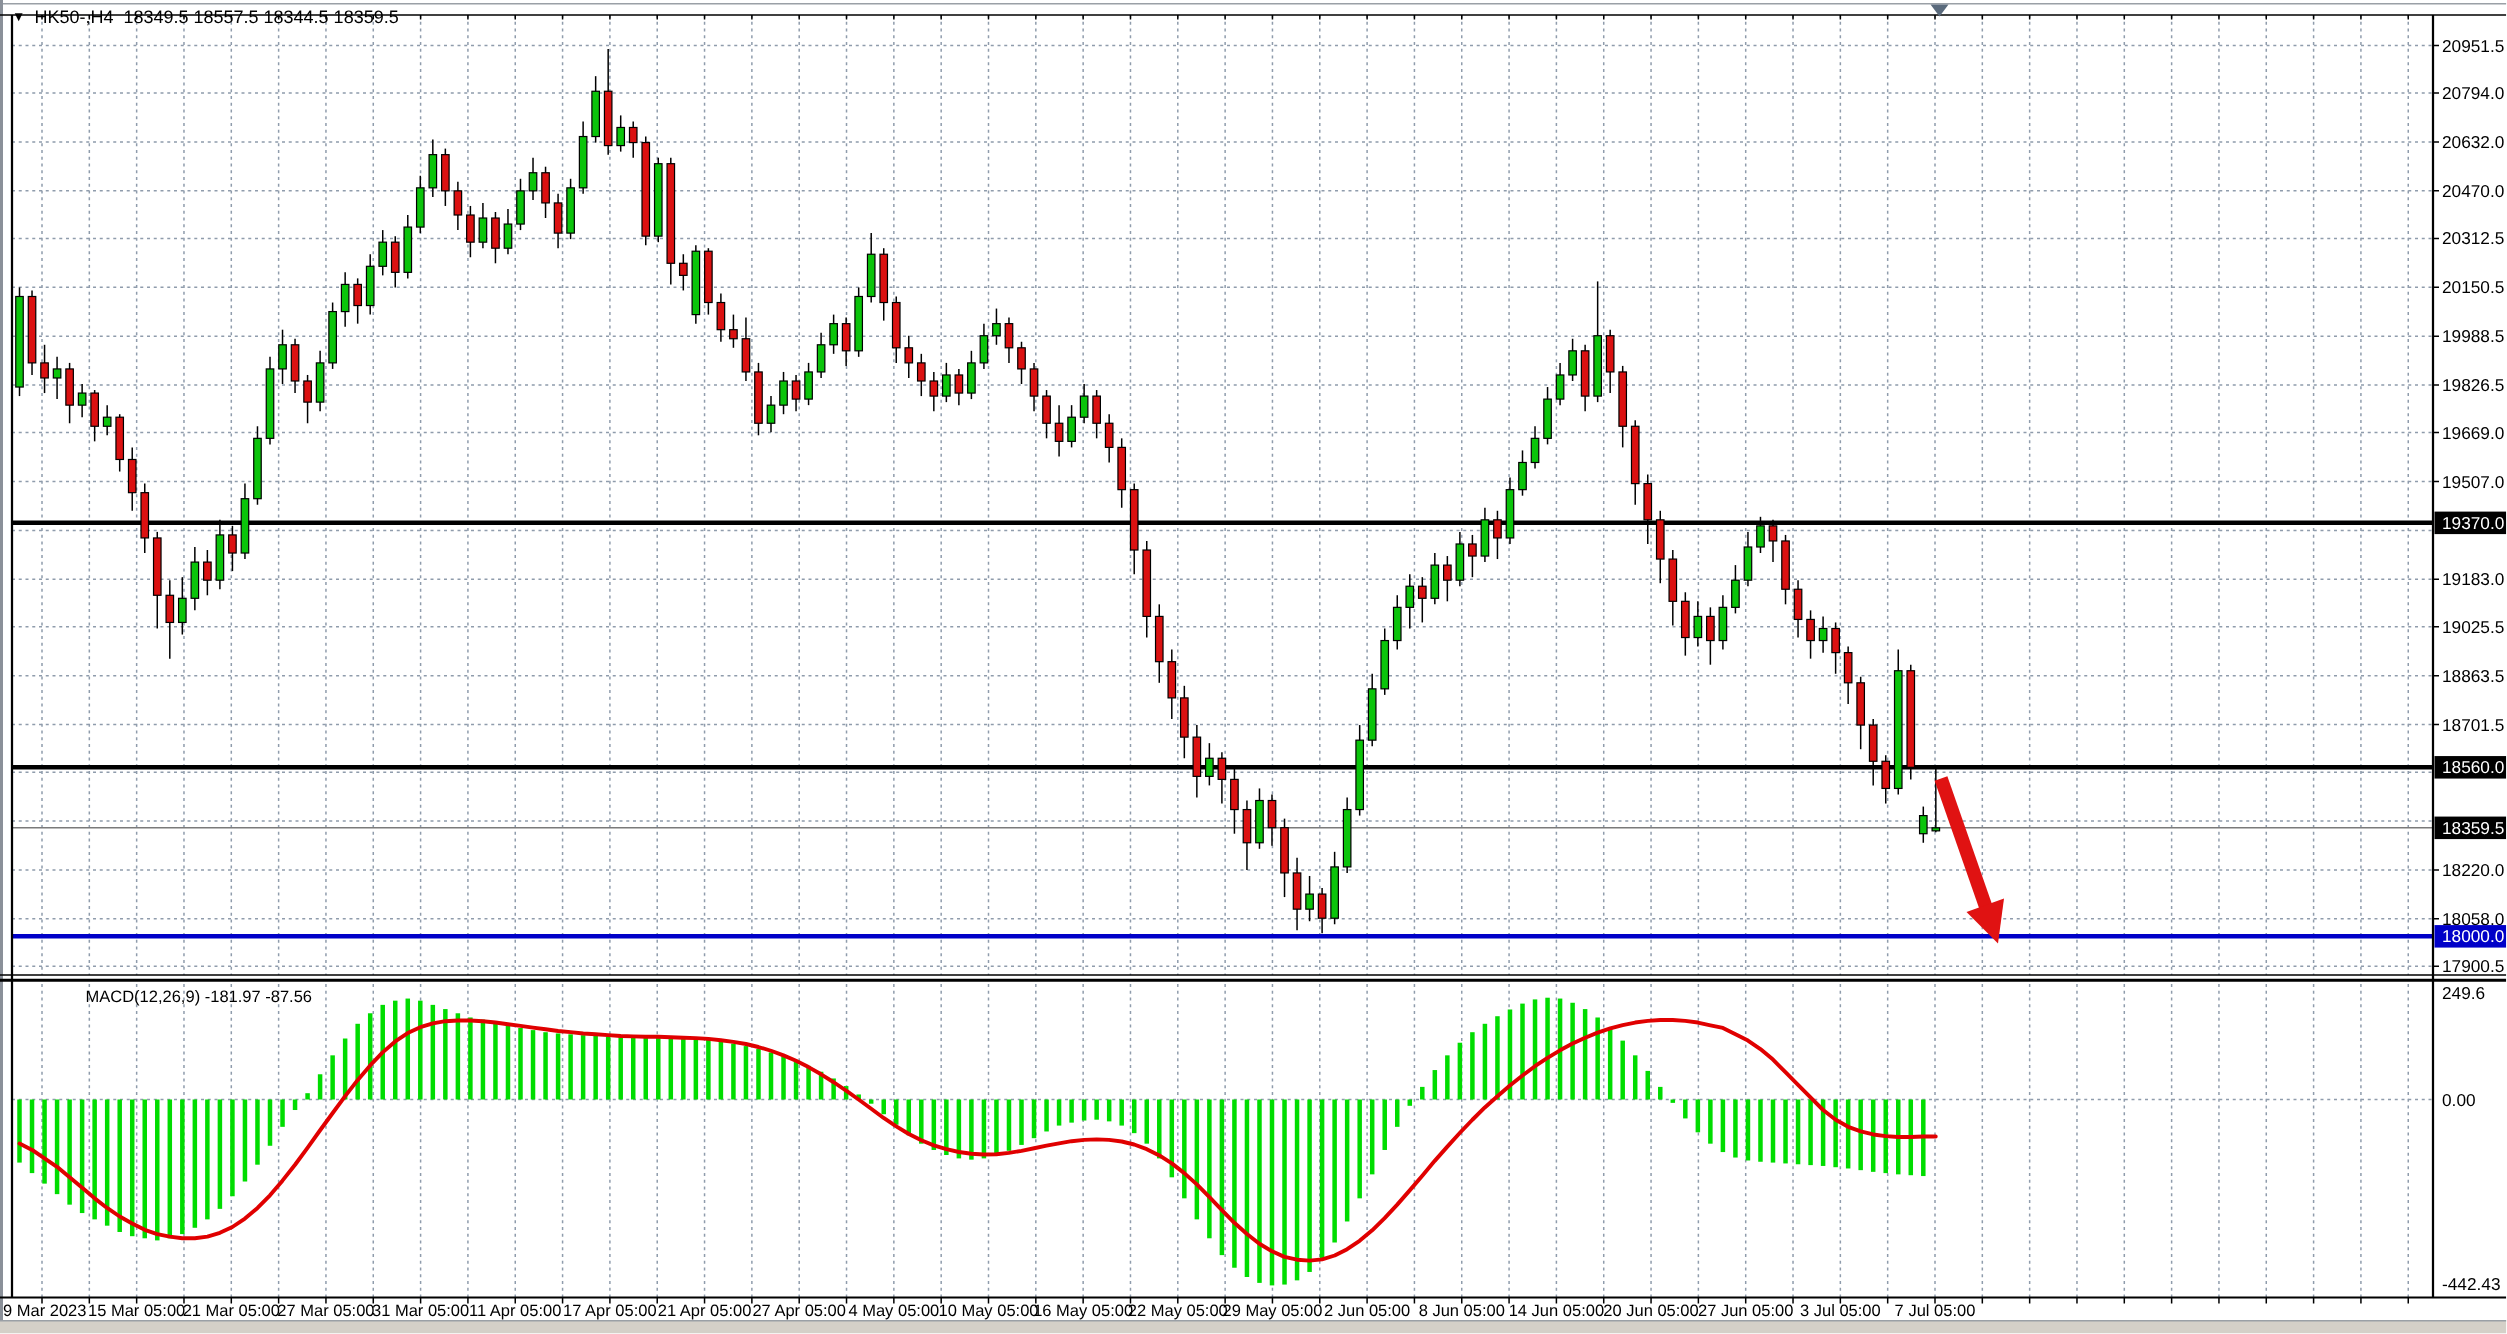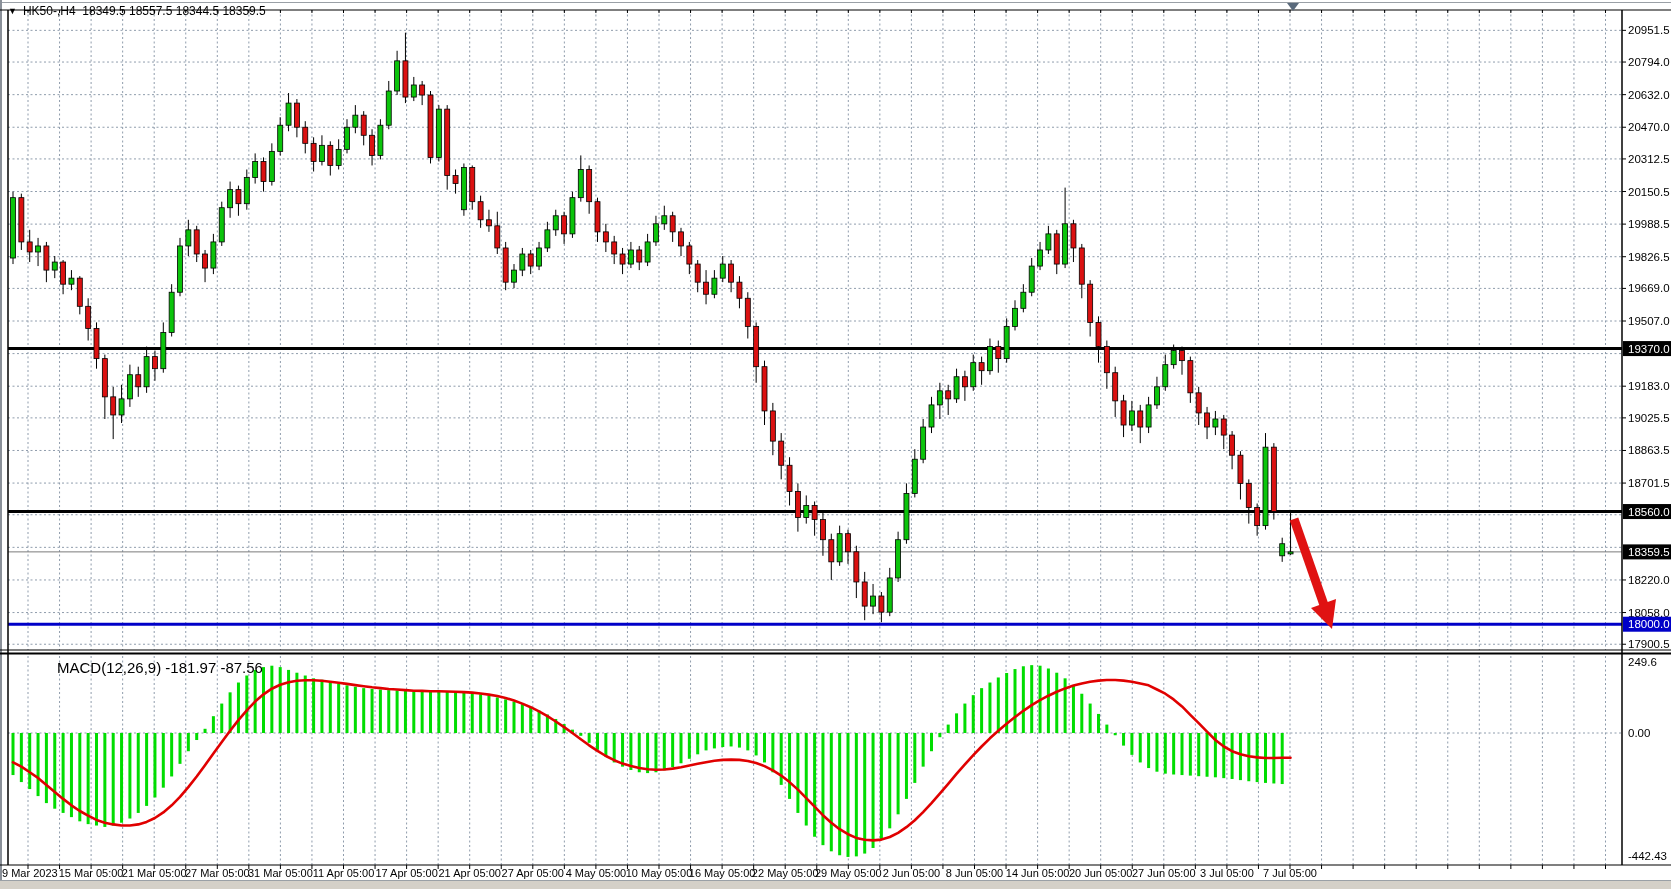--- a/index.html
+++ b/index.html
@@ -3,21 +3,21 @@
 <meta charset="utf-8">
 <style>
   html,body{margin:0;padding:0;background:#fff;}
   #stage{position:relative;width:1671px;height:889px;background:#ffffff;overflow:hidden;
          font-family:"Liberation Sans", sans-serif;}
   #top-edge{position:absolute;left:0;top:2px;width:1671px;height:1px;background:#9aa0a6;}
   #left-edge{position:absolute;left:0;top:0;width:2px;height:880px;background:#8a9099;}
   #bottom-strip{position:absolute;left:0;top:880px;width:1671px;height:9px;background:#d4d0c8;border-top:1px solid #9aa0a6;}
   #chart-title{position:absolute;left:8px;top:4px;font-size:12px;color:#000;white-space:nowrap;z-index:30;}
   #chart-title .tri{font-size:9px;margin-right:6px;vertical-align:1px;}
-  #macd-label{position:absolute;left:13px;top:659px;font-size:15px;color:#000;white-space:nowrap;z-index:30;padding-left:44px;}
+  #macd-label{position:absolute;left:13px;top:659px;font-size:11px;color:#000;white-space:nowrap;z-index:30;padding-left:44px;}
   #scroll-marker{position:absolute;left:1287px;top:3px;width:0;height:0;z-index:25;
     border-left:6px solid transparent;border-right:6px solid transparent;border-top:8px solid #5a6a7c;}
   svg{position:absolute;left:0;top:0;}
   text{font-family:"Liberation Sans", sans-serif;}
 </style>
 </head>
 <body>
 
 <div id="stage">
   <div id="top-edge"></div>

